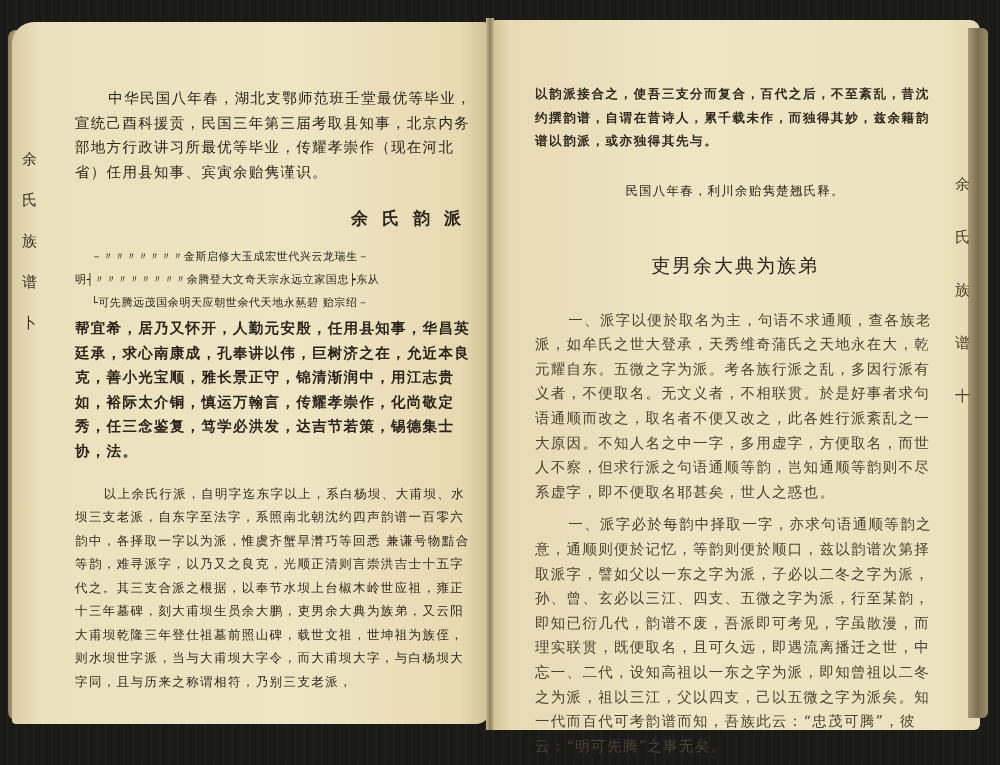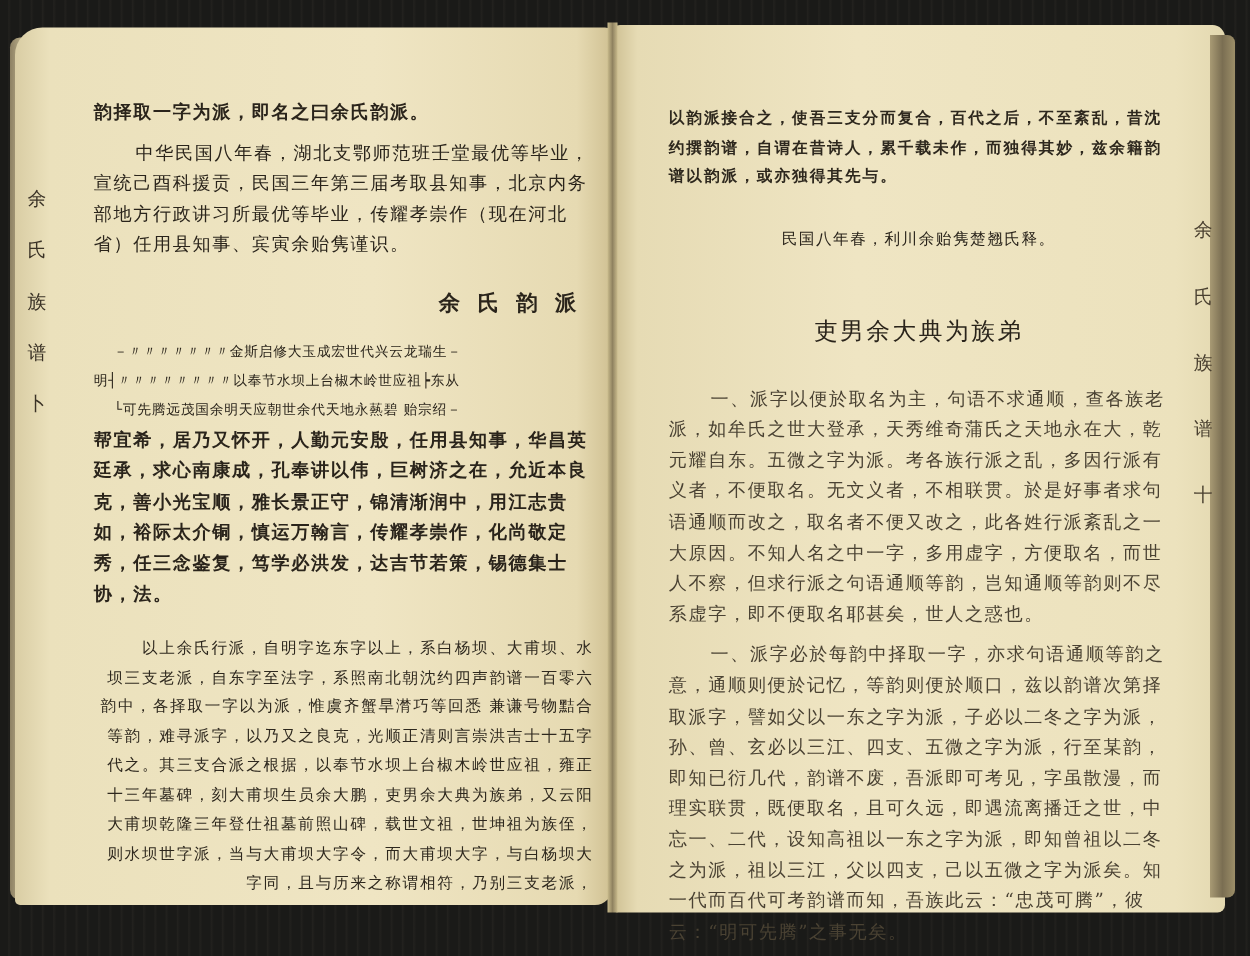--- a/index.html
+++ b/index.html
@@ -58,21 +58,21 @@
   .bold { font-weight: bold; }
   .section-title {
     text-align: right; font-size: 17px; letter-spacing: 14px;
     font-weight: bold; margin: 22px 0 14px 0;
   }
   .lineage { font-size: 11px; line-height: 23px; letter-spacing: 0.6px; margin-bottom: 2px; }
   .lineage-row { white-space: nowrap; }
   .lin-r1 { padding-left: 16px; }
   .lin-r2 { padding-left: 0; }
   .lin-r3 { padding-left: 16px; }
-  .small-text { font-size: 12.5px; line-height: 23.5px; letter-spacing: 1.4px; color: #2e281e; margin-top: 18px; text-align: right; }
+  .small-text { font-size: 12.5px; line-height: 23.5px; letter-spacing: 1.4px; color: #2e281e; margin-top: 18px; }
   .small-text-r { font-size: 12.5px; line-height: 23.5px; letter-spacing: 1.6px; color: #2e281e; }
   .signature { text-align: center; font-size: 12.5px; margin-top: 26px; letter-spacing: 1.2px; }
   .title-r {
     text-align: center; font-size: 19px; font-family: "DejaVu Sans", "Liberation Sans", sans-serif;
     letter-spacing: 2px; margin: 50px 0 30px 0; color: #2a241b;
   }
   .light { color: #4a4233; }
   .para-gap { margin-top: 8px; }
 </style>
 </head>
@@ -94,29 +94,28 @@
 </div>
 <div class="spine-mark right">
   <span>余</span>
   <span>氏</span>
   <span>族</span>
   <span>谱</span>
   <span>十</span>
 </div>
 
 <div class="content left-content">
-  <p class="bold">韵择取一字为派，即名之曰余氏韵派。</p>
   <p class="indent para-gap">中华民国八年春，湖北支鄂师范班壬堂最优等毕业，宣统己酉科援贡，民国三年第三届考取县知事，北京内务部地方行政讲习所最优等毕业，传耀孝崇作（现在河北省）任用县知事、宾寅余贻隽谨识。</p>
 
   <div class="section-title">余氏韵派</div>
 
   <div class="lineage">
     <div class="lineage-row lin-r1">－〃〃〃〃〃〃〃金斯启修大玉成宏世代兴云龙瑞生－</div>
     <div class="lineage-row lin-r2">
-      <span>明</span><span>┤〃〃〃〃〃〃〃〃以奉节水坝上台椒木岭世应祖┝</span><span>东从</span>
+      <span>明</span><span>┤〃〃〃〃〃〃〃〃余腾登大文奇天宗永远立家国忠┝</span><span>东从</span>
     </div>
     <div class="lineage-row lin-r3">└可先腾远茂国余明天应朝世余代天地永爇碧 贻宗绍－</div>
   </div>
 
   <p class="bold">帮宜希，居乃又怀开，人勤元安殷，任用县知事，华昌英廷承，求心南康成，孔奉讲以伟，巨树济之在，允近本良克，善小光宝顺，雅长景正守，锦清渐润中，用江志贵如，裕际太介铜，慎运万翰言，传耀孝崇作，化尚敬定秀，任三念鉴复，笃学必洪发，达吉节若策，锡德集士协，法。</p>
 
   <p class="indent small-text">以上余氏行派，自明字迄东字以上，系白杨坝、大甫坝、水坝三支老派，自东字至法字，系照南北朝沈约四声韵谱一百零六韵中，各择取一字以为派，惟虞齐蟹旱潸巧等回悉 兼谦号物黠合等韵，难寻派字，以乃又之良克，光顺正清则言崇洪吉士十五字代之。其三支合派之根据，以奉节水坝上台椒木岭世应祖，雍正十三年墓碑，刻大甫坝生员余大鹏，吏男余大典为族弟，又云阳大甫坝乾隆三年登仕祖墓前照山碑，载世文祖，世坤祖为族侄，则水坝世字派，当与大甫坝大字令，而大甫坝大字，与白杨坝大字同，且与历来之称谓相符，乃别三支老派，</p>
 </div>
 
 <div class="content right-content">

